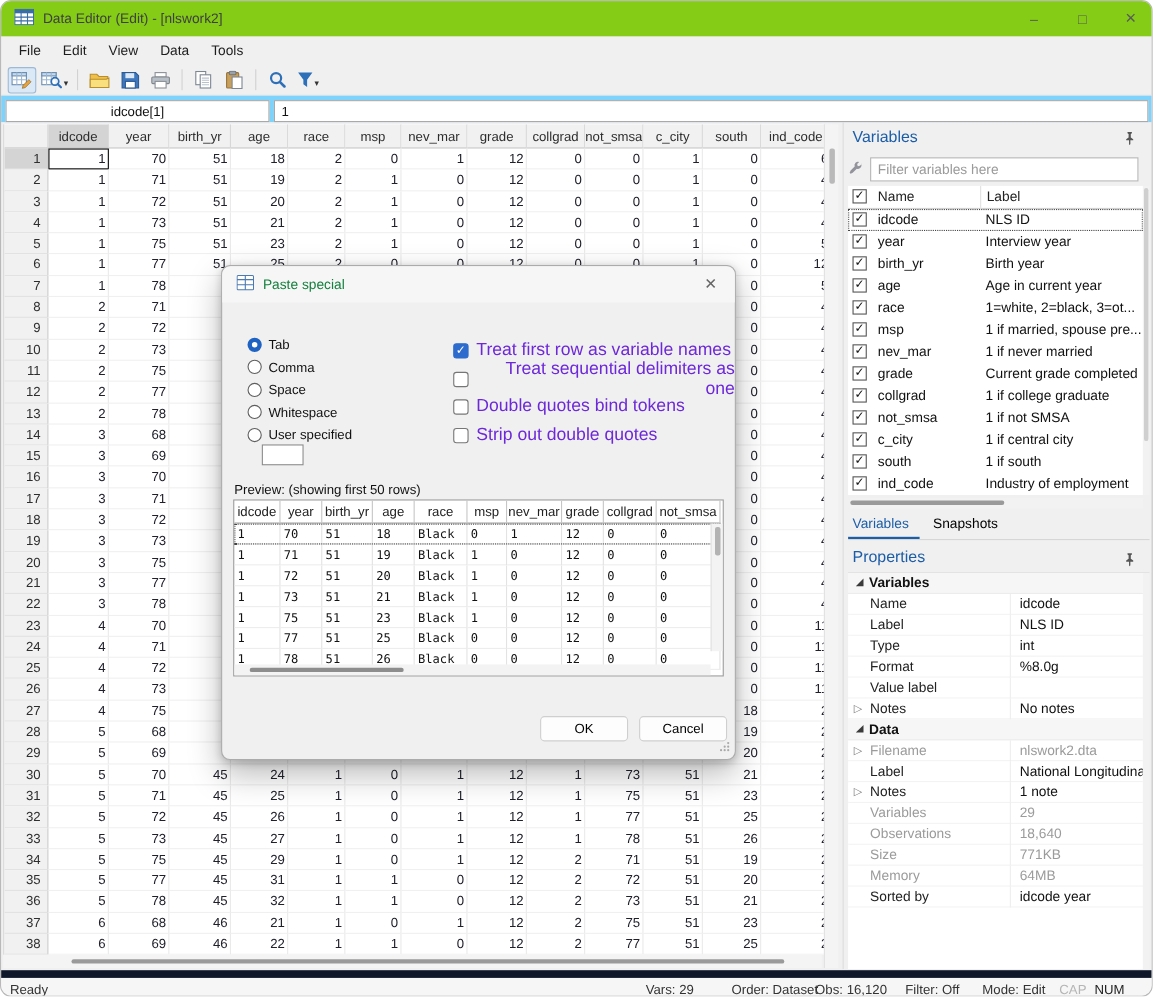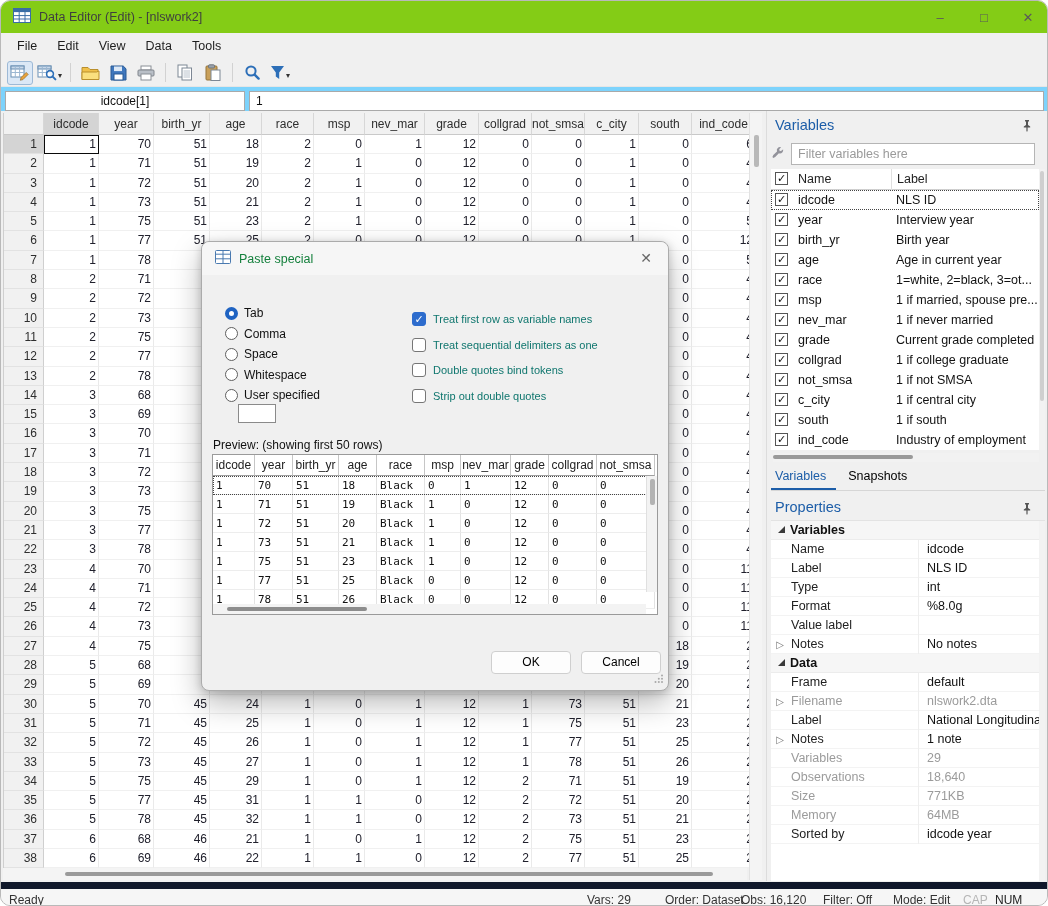--- a/index.html
+++ b/index.html
@@ -107,21 +107,21 @@
   .radios{position:absolute;left:23px;top:61px;}
   .radio-row{display:flex;align-items:center;height:20.5px;}
   .rdo{width:13px;height:13px;border-radius:50%;border:1px solid #5f5f5f;background:#fff;margin-right:6px;flex:0 0 13px;}
   .rdo.on{border:4px solid #1f63c2;}
   .radio-row .rlab{font-size:12px;color:#111;}
   .uspec{position:absolute;left:36px;top:162px;width:38px;height:19px;border:1px solid #8a8a8a;background:#fff;}
   .checks{position:absolute;left:210px;top:64px;}
   .check-row{display:flex;align-items:center;height:25.7px;}
   .ckb{width:14px;height:14px;border:1px solid #767676;border-radius:3px;background:#fff;margin-right:7px;flex:0 0 14px;text-align:center;line-height:13px;font-size:11px;color:#fff;}
   .ckb.on{background:#2d6ccd;border-color:#2d6ccd;}
-  .check-row .clab{font-size:11px;color:#0f766e;}
+  .check-row .clab{font-size:16px;color:#6d28d9;text-align:right;}
   .pv-label{position:absolute;left:11px;top:196px;font-size:12px;color:#111;}
   .pvtable{position:absolute;left:10px;top:212px;width:446px;height:161px;background:#fff;border:1px solid #9a9a9a;overflow:hidden;}
   .pvhead,.pvrow{display:grid;grid-template-columns:42px 38px 46px 38px 48px 36px 50px 38px 48px 58px;width:442px;}
   .pvhead{height:21px;line-height:21px;}
   .pvhead span{border-right:1px solid #c6c6c6;border-bottom:1px solid #9f9f9f;text-align:center;font-size:12px;color:#222;overflow:hidden;white-space:nowrap;}
   .pvrow{height:19px;line-height:19px;font-family:"DejaVu Sans Mono",monospace;font-size:11px;}
   .pvrow span{border-right:1px solid #e3e3e3;border-bottom:1px solid #ededed;padding-left:3px;color:#111;overflow:hidden;white-space:nowrap;}
   .pvrow.focus{outline:1px dotted #444;outline-offset:-1px;}
   .pv-vscroll{position:absolute;right:0;top:21px;width:11px;height:116px;background:#f3f3f3;border-left:1px solid #e0e0e0;}
   .pv-vscroll .thumb{position:absolute;left:3px;top:3px;width:5px;height:26px;border-radius:2px;background:#b3b3b3;}
@@ -1074,25 +1074,20 @@
           </div>
         </div>
       <div class="psec">
         <span class="tri"><svg width="9" height="9" viewBox="0 0 9 9">
               <polygon points="8,1 8,8 1,8" fill="#3a3a3a"></polygon>
             </svg></span>
         <span class="plab">Data</span>
       </div>
       <div>
 
-          <div class="prow">
-            <span class="pexp">▷</span>
-            <span class="plabel">Frame</span>
-            <span class="pvalue">default</span>
-          </div>
 
           <div class="prow muted has-exp">
             <span class="pexp">▷</span>
             <span class="plabel">Filename</span>
             <span class="pvalue">nlswork2.dta</span>
           </div>
 
           <div class="prow">
             <span class="pexp">▷</span>
             <span class="plabel">Label</span>

